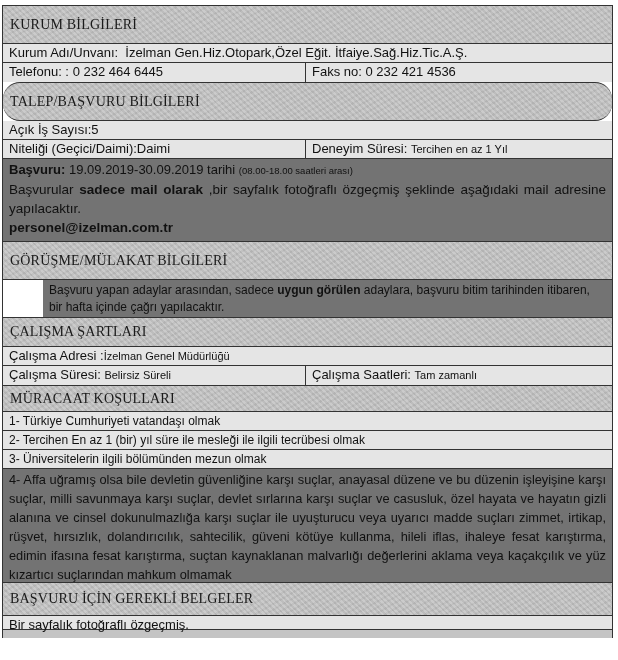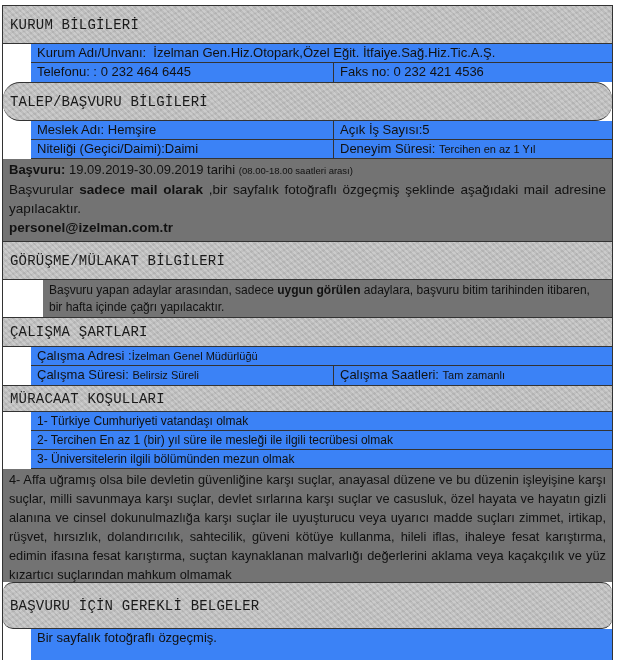--- a/index.html
+++ b/index.html
@@ -14,35 +14,34 @@
     position: absolute; left: 2px; top: 5px; width: 609px;
     border-left: 1.5px solid #333; border-right: 1.5px solid #333;
   }
   .sec-head {
     background: #c4c4c4;
     background-image:
       repeating-linear-gradient(45deg, rgba(255,255,255,0.08) 0 2px, rgba(0,0,0,0.05) 2px 4px),
       repeating-linear-gradient(-30deg, rgba(255,255,255,0.06) 0 3px, rgba(0,0,0,0.04) 3px 5px);
     border-top: 1.5px solid #333;
     border-bottom: 1.5px solid #333;
-    font-family: Liberation Mono, monospace;
+    font-family: Liberation Serif, serif;
     font-size: 14px;
     letter-spacing: 0.2px;
     padding-left: 7px;
     box-sizing: border-box;
     display: flex; align-items: center;
     color: #1a1a1a;
   }
   .row {
     display: flex; box-sizing: border-box;
     border-bottom: 1.2px solid #333;
-    background: #3b82f6;
+    background: #e5e5e5;
     font-size: 13px;
     line-height: 18px;
-    margin-left: 28px;
   }
   .row .cell { padding: 0 6px; box-sizing: border-box; white-space: nowrap; }
   .row .cell.left { width: 303px; border-right: 1.2px solid #333; }
   .row .cell.full { width: 100%; }
   .small { font-size: 11px; }
   .tiny { font-size: 9.5px; }
   .block {
     background: #737373; box-sizing: border-box;
     padding: 1px 6px 0 6px; font-size: 13px; line-height: 19px;
   }
@@ -73,24 +72,20 @@
     <div class="cell">
       <span>Faks no:</span>
       <span>0 232 421 4536</span>
     </div>
   </div>
 
   <div class="sec-head" style="height:39px;border-radius:17px;">
     <span>TALEP/BAŞVURU BİLGİLERİ</span>
   </div>
   <div class="row" style="height:19px;">
-    <div class="cell left">
-      <span>Meslek Adı:</span>
-      <span>Hemşire</span>
-    </div>
     <div class="cell">
       <span>Açık İş Sayısı:</span><span>5</span>
     </div>
   </div>
   <div class="row" style="height:19px;">
     <div class="cell left">
       <span>Niteliği (Geçici/Daimi):</span><span>Daimi</span>
     </div>
     <div class="cell">
       <span>Deneyim Süresi:</span>
@@ -148,20 +143,20 @@
   <div class="row" style="height:19px;font-size:12px;">
     <div class="cell full">2- Tercihen En az 1 (bir) yıl süre ile mesleği ile ilgili tecrübesi olmak</div>
   </div>
   <div class="row" style="height:19px;font-size:12px;">
     <div class="cell full">3- Üniversitelerin ilgili bölümünden mezun olmak</div>
   </div>
   <div class="block justify" style="height:113px;font-size:12.8px;line-height:19px;">
     <span>4- Affa uğramış olsa bile devletin güvenliğine karşı suçlar, anayasal düzene ve bu düzenin işleyişine karşı suçlar, milli savunmaya karşı suçlar, devlet sırlarına karşı suçlar ve casusluk, özel hayata ve hayatın gizli alanına ve cinsel dokunulmazlığa karşı suçlar ile uyuşturucu veya uyarıcı madde suçları zimmet, irtikap, rüşvet, hırsızlık, dolandırıcılık, sahtecilik, güveni kötüye kullanma, hileli iflas, ihaleye fesat karıştırma, edimin ifasına fesat karıştırma, suçtan kaynaklanan malvarlığı değerlerini aklama veya kaçakçılık ve yüz kızartıcı suçlarından mahkum olmamak</span>
   </div>
 
-  <div class="sec-head" style="height:47px;border-radius:10px;">
+  <div class="sec-head" style="height:34px;">
     <span>BAŞVURU İÇİN GEREKLİ BELGELER</span>
   </div>
-  <div class="row" style="height:34px;">
+  <div class="row" style="height:14px;">
     <div class="cell full">Bir sayfalık fotoğraflı özgeçmiş.</div>
   </div>
   <div class="gray-strip" style="border-top:none;"></div>
 </div>
 
 </body></html>

